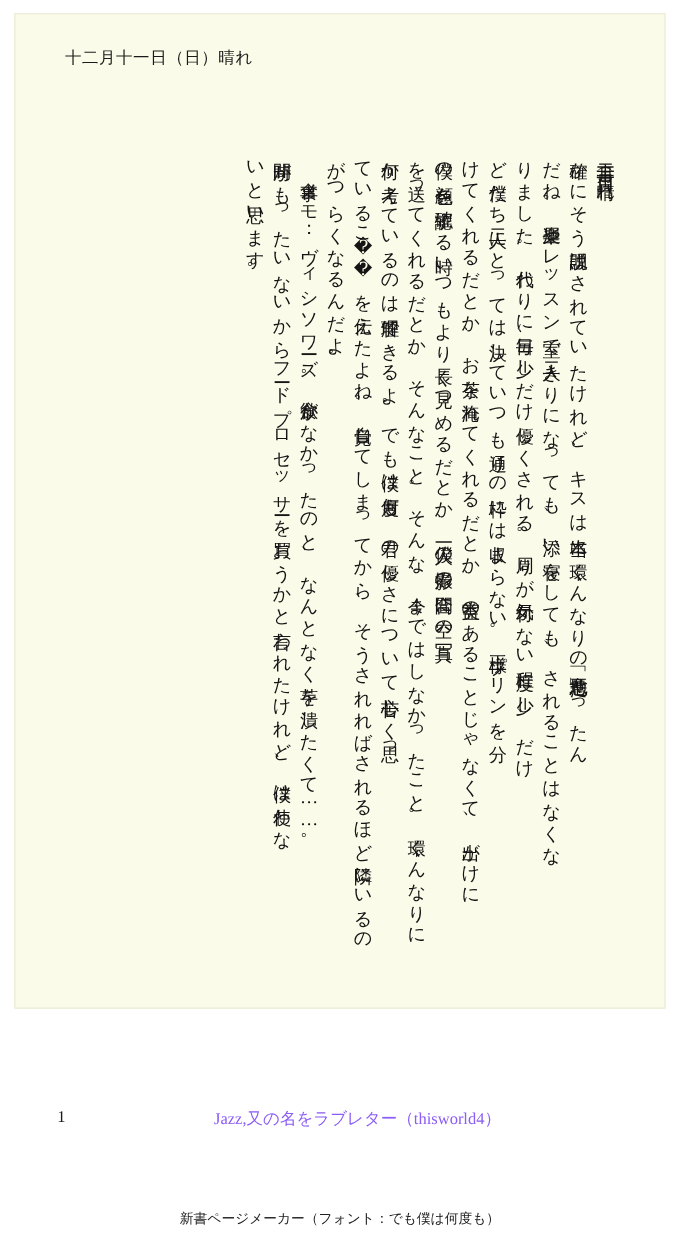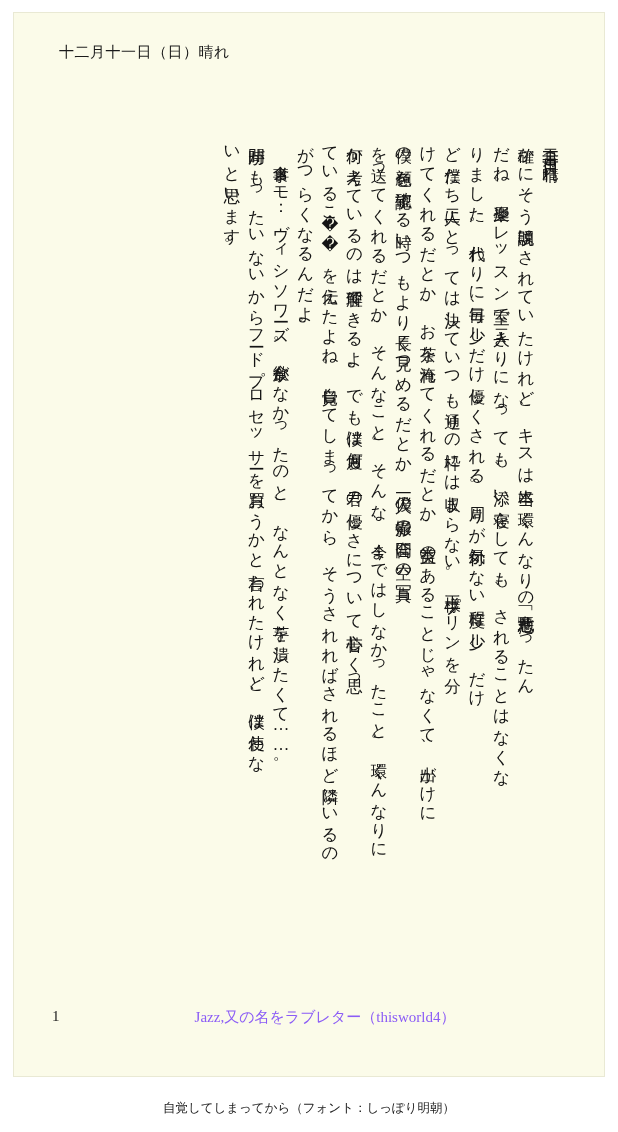--- a/index.html
+++ b/index.html
@@ -17,21 +17,21 @@
     position: relative;
     width: 618px;
     height: 1132px;
     background: #ffffff;
   }
   .paper {
     position: absolute;
     left: 13px;
     top: 12px;
     width: 592px;
-    height: 1065px;
+    height: 905px;
     background: #fbfbe9;
     border: 1px solid #e9e9d4;
     box-sizing: border-box;
   }
   .header-date {
     position: absolute;
     left: 45px;
     top: 30px;
     font-size: 15px;
     color: #1a1a1a;
@@ -124,14 +124,14 @@
       <div class="vline">いと思います。</div>
     </div>
 
     <div class="footer">
       <div class="page-num">1</div>
       <div class="book-title">Jazz,又の名をラブレター（thisworld4）</div>
     </div>
 
   </div>
 
-  <div class="caption">自覚してしまってから（フォント：しっぽり明朝）</div>
+  <div class="caption">新書ページメーカー（フォント：でも僕は何度も）</div>
 </div>
 
 </body></html>

